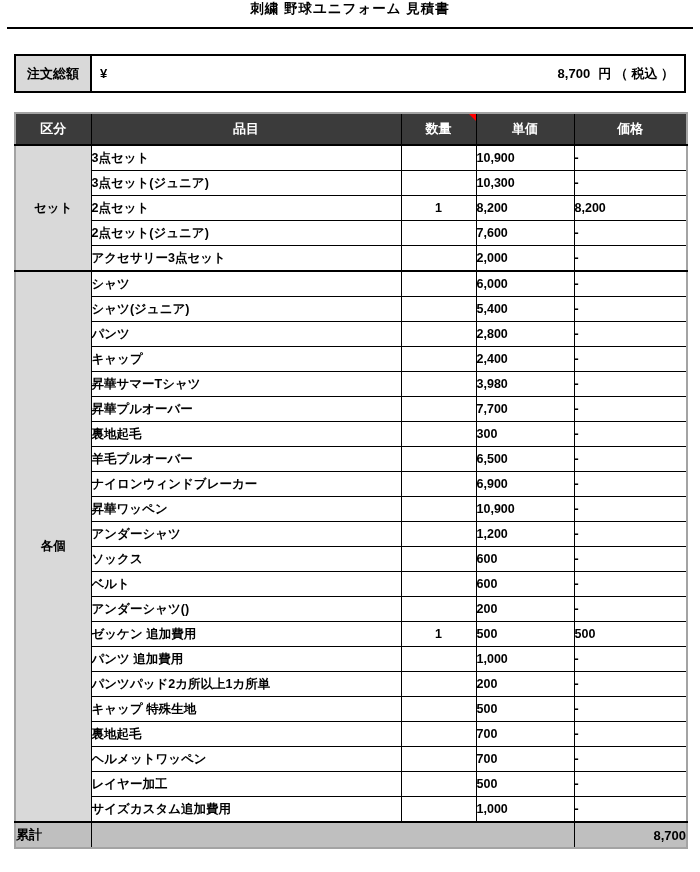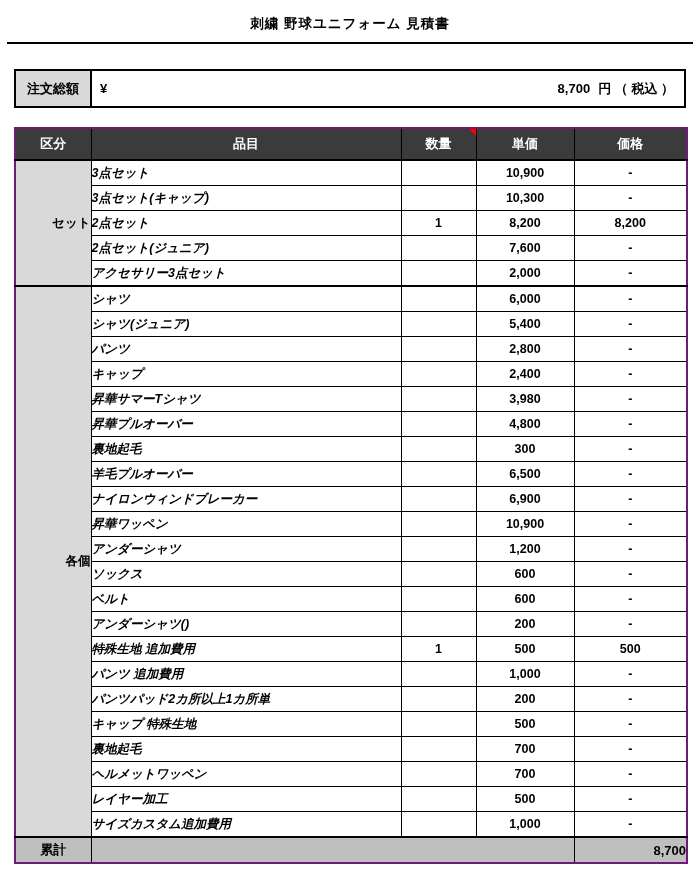--- a/index.html
+++ b/index.html
@@ -4,21 +4,21 @@
 <style>
   html, body { margin:0; padding:0; background:#ffffff; }
   body {
     width:700px; height:872px; overflow:hidden;
     font-family:"Liberation Sans","DejaVu Sans",sans-serif;
     font-weight:700; color:#000;
   }
   .doc { width:700px; height:872px; position:relative; }
 
   .title {
-    text-align:center; padding-top:15px; font-size:13.5px;
+    text-align:center; font-size:13.5px;
     letter-spacing:1px;
   }
   .rule {
     border:none; border-top:2px solid #000; margin:9px 7px 0 7px;
   }
 
   .order-box {
     display:flex; margin:25px 14px 0 14px;
     border:2px solid #000; height:35px; box-sizing:content-box;
   }
@@ -30,44 +30,44 @@
   }
   .order-value {
     flex:1; display:flex; align-items:center; justify-content:space-between;
     padding:0 10px 0 8px; font-size:13px; background:#fff;
   }
   .order-amount-wrap { display:flex; align-items:center; gap:8px; }
 
   table.estimate {
     border-collapse:collapse; table-layout:fixed;
     width:672px; margin:19px 14px 15px 14px;
-    border:2px solid #701a75;
+    border:2px solid #a3a3a3;
   }
   .estimate th, .estimate td {
     border:1px solid #000; padding:0; overflow:hidden; white-space:nowrap;
     font-size:12.5px;
   }
   .estimate thead th {
     background:var(--header-bg,#3b3b3b); color:var(--header-text,#ffffff);
     height:30px; text-align:center; font-size:13px;
     position:relative; border-bottom:2px solid #000;
   }
   .estimate tbody td { height:24px; }
   .cat-cell {
-    background:var(--label-bg,#d9d9d9); text-align:right; font-size:13px;
-  }
-  .item-cell { text-align:left; padding-left:6px;font-style:italic; }
+    background:var(--label-bg,#d9d9d9); text-align:center; font-size:13px;
+  }
+  .item-cell { text-align:left; padding-left:6px; }
   .qty-cell  { text-align:center; }
-  .num-cell  { text-align:center; padding-right:9px; }
+  .num-cell  { text-align:left; padding-right:9px; }
   .group-start td { border-top:2px solid #000; }
   .estimate tfoot td {
     background:var(--footer-bg,#bfbfbf); height:24px;
     border-top:2px solid #000; font-size:13px;
   }
-  .foot-label { text-align:center; }
+  .foot-label { text-align:left; }
   .total-cell { text-align:right; padding-right:9px; }
 
   .comment-marker {
     position:absolute; top:0; right:0; width:0; height:0;
     border-top:7px solid var(--marker,#ff0000);
     border-left:7px solid transparent;
   }
 </style>
 </head>
 <body>
@@ -110,21 +110,21 @@
     </thead>
     <tbody id="estimate-rows">
         <tr>
           <td class="cat-cell" rowspan="5">セット</td>
           <td class="item-cell">3点セット</td>
           <td class="qty-cell"></td>
           <td class="num-cell">10,900</td>
           <td class="num-cell">-</td>
         </tr>
         <tr>
-          <td class="item-cell">3点セット(キャップ)</td>
+          <td class="item-cell">3点セット(ジュニア)</td>
           <td class="qty-cell"></td>
           <td class="num-cell">10,300</td>
           <td class="num-cell">-</td>
         </tr>
         <tr>
           <td class="item-cell">2点セット</td>
           <td class="qty-cell">1</td>
           <td class="num-cell">8,200</td>
           <td class="num-cell">8,200</td>
         </tr>
@@ -167,21 +167,21 @@
         </tr>
         <tr>
           <td class="item-cell">昇華サマーTシャツ</td>
           <td class="qty-cell"></td>
           <td class="num-cell">3,980</td>
           <td class="num-cell">-</td>
         </tr>
         <tr>
           <td class="item-cell">昇華プルオーバー</td>
           <td class="qty-cell"></td>
-          <td class="num-cell">4,800</td>
+          <td class="num-cell">7,700</td>
           <td class="num-cell">-</td>
         </tr>
         <tr>
           <td class="item-cell">裏地起毛</td>
           <td class="qty-cell"></td>
           <td class="num-cell">300</td>
           <td class="num-cell">-</td>
         </tr>
         <tr>
           <td class="item-cell">羊毛プルオーバー</td>
@@ -219,21 +219,21 @@
           <td class="num-cell">600</td>
           <td class="num-cell">-</td>
         </tr>
         <tr>
           <td class="item-cell">アンダーシャツ()</td>
           <td class="qty-cell"></td>
           <td class="num-cell">200</td>
           <td class="num-cell">-</td>
         </tr>
         <tr>
-          <td class="item-cell">特殊生地 追加費用</td>
+          <td class="item-cell">ゼッケン 追加費用</td>
           <td class="qty-cell">1</td>
           <td class="num-cell">500</td>
           <td class="num-cell">500</td>
         </tr>
         <tr>
           <td class="item-cell">パンツ 追加費用</td>
           <td class="qty-cell"></td>
           <td class="num-cell">1,000</td>
           <td class="num-cell">-</td>
         </tr>

